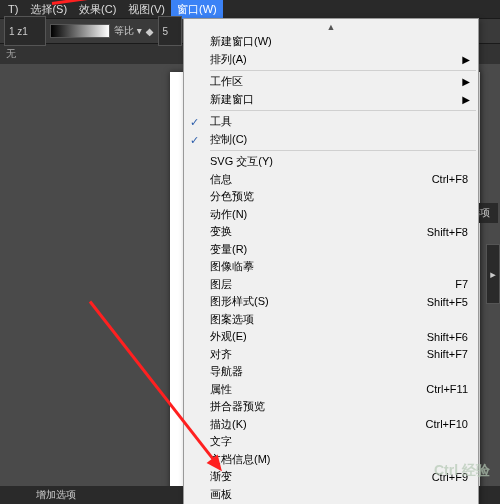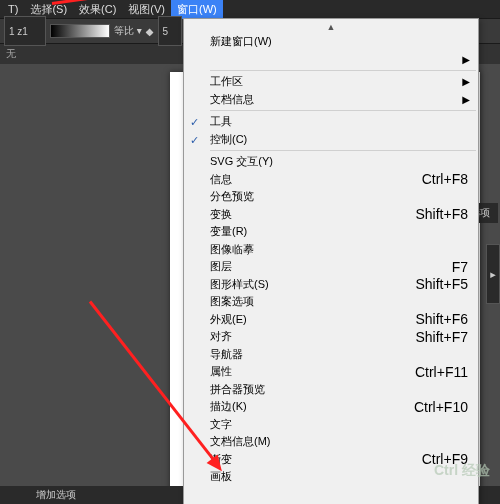--- a/index.html
+++ b/index.html
@@ -109,21 +109,21 @@
   .mi {
     display: flex;
     align-items: center;
     height: 17.5px;
     padding: 0 10px 0 26px;
     position: relative;
     color: #000;
     font-size: 11px;
   }
   .mi .lbl { flex: 1; white-space: nowrap; }
-  .mi .sc { color: #000; font-size: 14px; margin-left: 20px; }
+  .mi .sc { color: #000; font-size: 11px; margin-left: 20px; }
   .mi .arrow { position: absolute; right: 8px; font-size: 10px; }
   .mi .check {
     position: absolute; left: 6px; top: 3px;
     font-size: 11px; color: #2a5caa;
   }
   .sep {
     height: 1px;
     background: #d0d0d0;
     margin: 2px 2px 2px 26px;
   }
@@ -201,29 +201,30 @@
 <div class="footer">
   <span>增加选项</span>
 </div>
 
 <div class="dropdown" id="dropdown">
   <div class="scroll-up">▲</div>
 <div class="mi">
       <span class="lbl">新建窗口(W)</span>
     </div>
     <div class="mi">
+      <span class="lbl">排列(A)</span>
       <span class="arrow">▶</span>
     </div>
     <div class="sep"></div>
     <div class="mi">
       <span class="lbl">工作区</span>
       <span class="arrow">▶</span>
     </div>
     <div class="mi">
-      <span class="lbl">文档信息</span>
+      <span class="lbl">新建窗口</span>
       <span class="arrow">▶</span>
     </div>
     <div class="sep"></div>
     <div class="mi">
       <span class="check">✓</span>
       <span class="lbl">工具</span>
     </div>
     <div class="mi">
       <span class="check">✓</span>
       <span class="lbl">控制(C)</span>
@@ -233,20 +234,23 @@
       <span class="lbl">SVG 交互(Y)</span>
     </div>
     <div class="mi">
       <span class="lbl">信息</span>
       <span class="sc">Ctrl+F8</span>
     </div>
     <div class="mi">
       <span class="lbl">分色预览</span>
     </div>
     <div class="mi">
+      <span class="lbl">动作(N)</span>
+    </div>
+    <div class="mi">
       <span class="lbl">变换</span>
       <span class="sc">Shift+F8</span>
     </div>
     <div class="mi">
       <span class="lbl">变量(R)</span>
     </div>
     <div class="mi">
       <span class="lbl">图像临摹</span>
     </div>
     <div class="mi">

